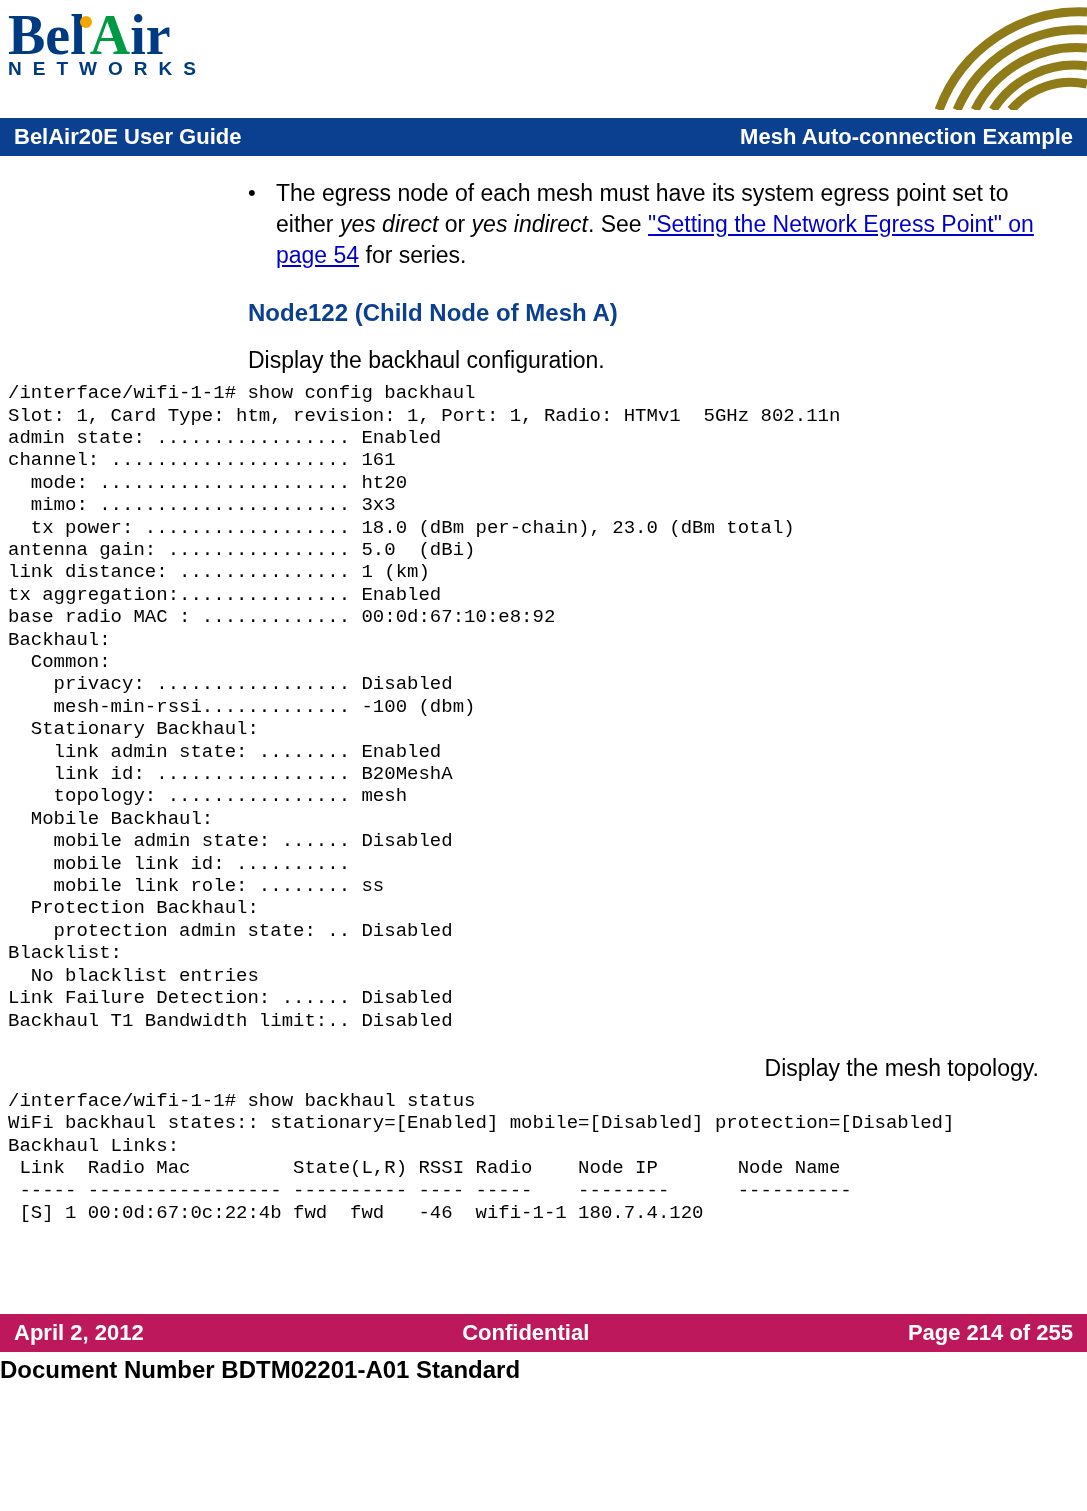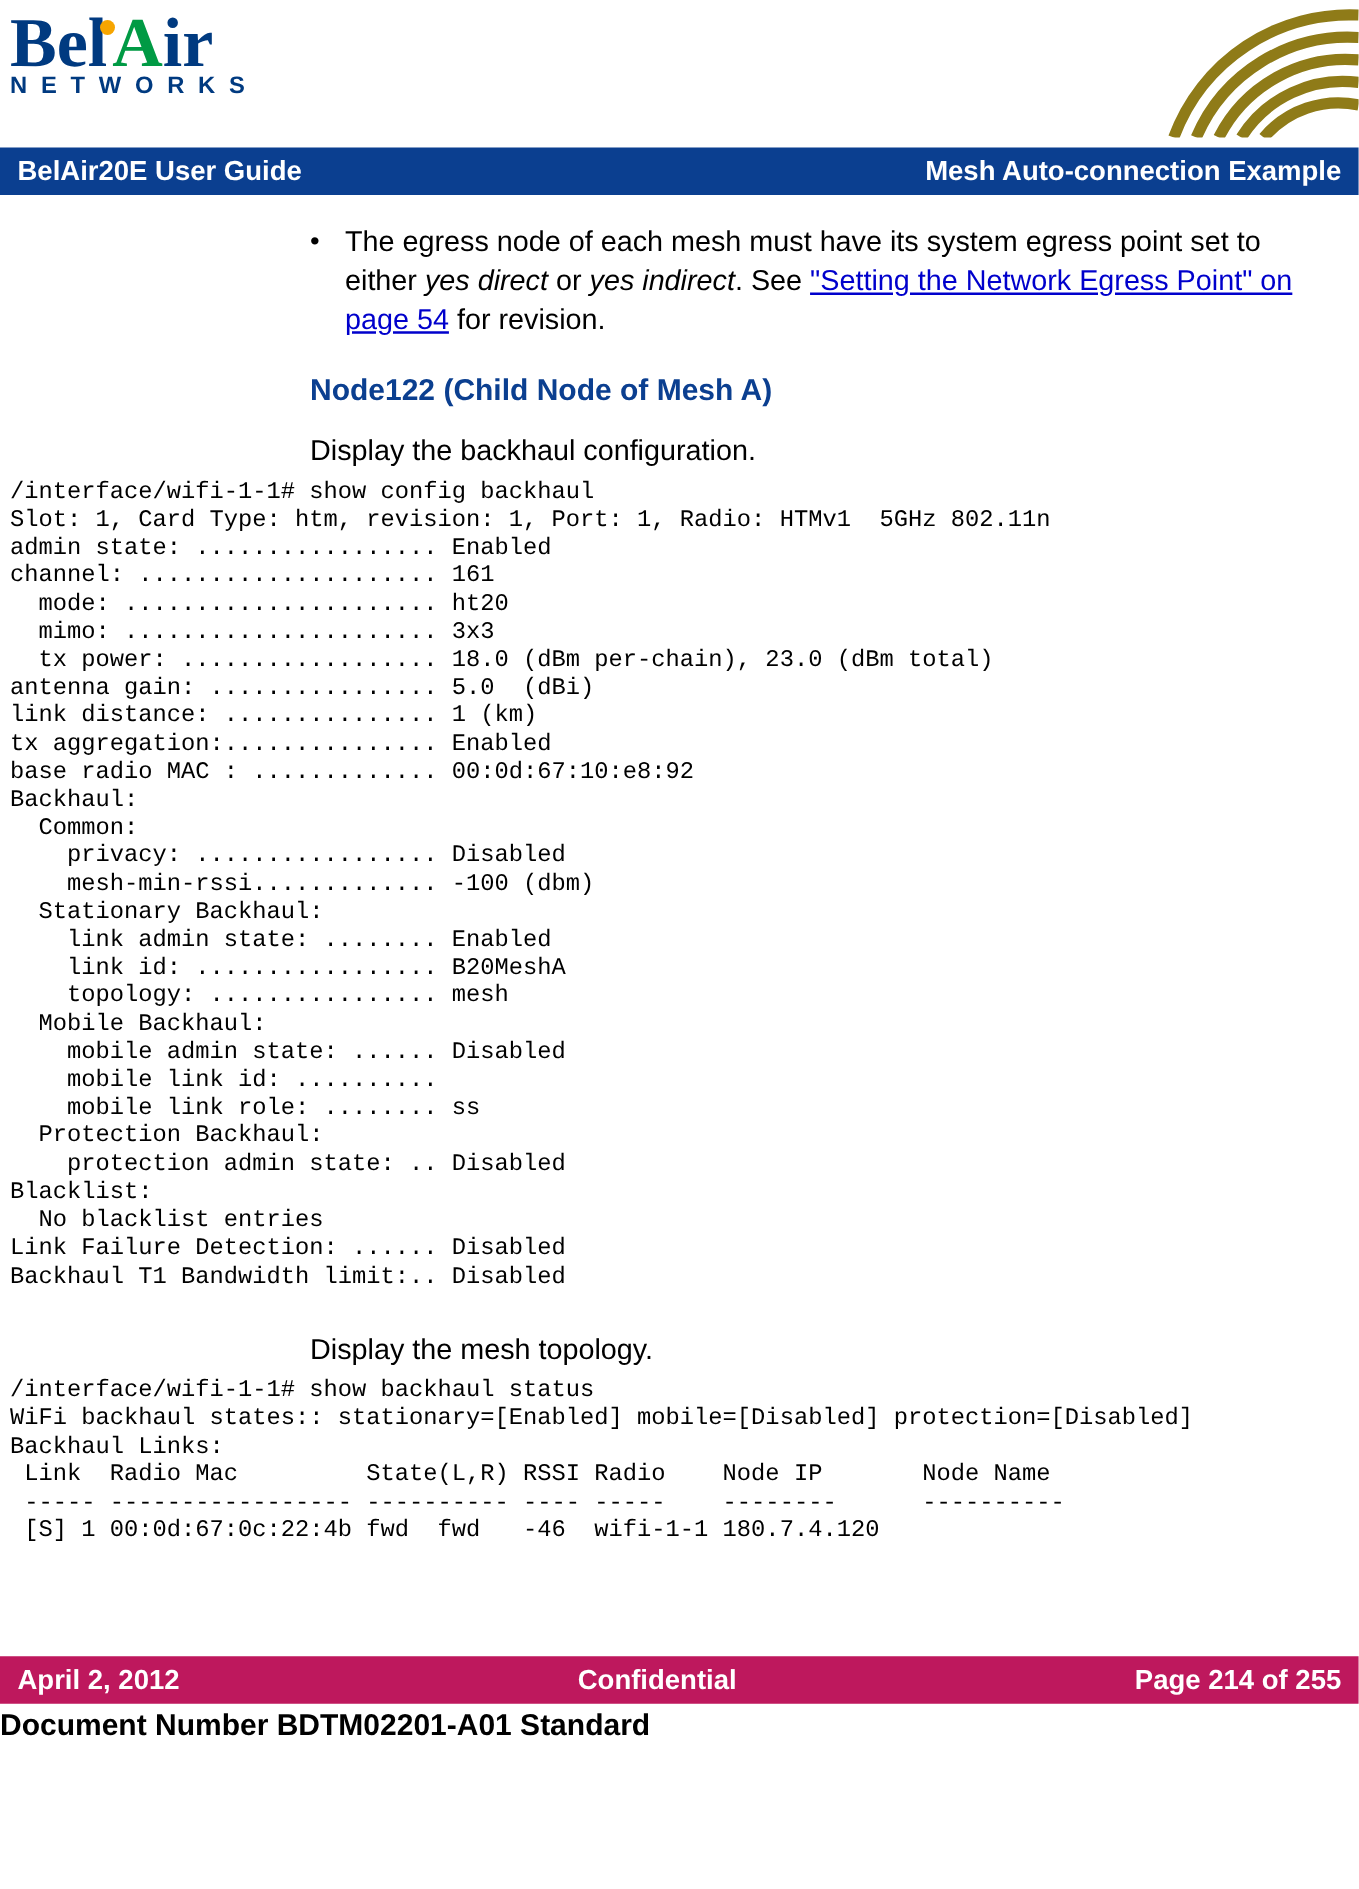--- a/index.html
+++ b/index.html
@@ -164,21 +164,21 @@
 
   <div class="section-bar">
     <span>BelAir20E User Guide</span>
     <span>Mesh Auto-connection Example</span>
   </div>
 
   <div class="content">
     <div class="bullet-block">
       <div class="bullet-mark">•</div>
       <div class="bullet-text">
-        <span>The egress node of each mesh must have its system egress point set to either </span><span class="italic">yes direct</span><span> or </span><span class="italic">yes indirect</span><span>. See </span><a href="#" class="link">"Setting the Network Egress Point" on page 54</a><span> for revision.</span>
+        <span>The egress node of each mesh must have its system egress point set to either </span><span class="italic">yes direct</span><span> or </span><span class="italic">yes indirect</span><span>. See </span><a href="#" class="link">"Setting the Network Egress Point" on page 54</a><span> for series.</span>
       </div>
     </div>
 
 
     <div class="h3">Node122 (Child Node of Mesh A)</div>
     <div class="sub-para">Display the backhaul configuration.</div>
 
     <pre class="cli">/interface/wifi-1-1# show config backhaul
 Slot: 1, Card Type: htm, revision: 1, Port: 1, Radio: HTMv1  5GHz 802.11n
 admin state: ................. Enabled
@@ -202,21 +202,21 @@
     mobile admin state: ...... Disabled
     mobile link id: ..........
     mobile link role: ........ ss
   Protection Backhaul:
     protection admin state: .. Disabled
 Blacklist:
   No blacklist entries
 Link Failure Detection: ...... Disabled
 Backhaul T1 Bandwidth limit:.. Disabled</pre>
 
-    <div class="sub-para" style="margin-top:34px;">Display the mesh topology.</div>
+    <div class="sub-para" style="margin-top:23px;text-align:right;">Display the mesh topology.</div>
 
     <pre class="cli">/interface/wifi-1-1# show backhaul status
 WiFi backhaul states:: stationary=[Enabled] mobile=[Disabled] protection=[Disabled]
 Backhaul Links:
  Link  Radio Mac         State(L,R) RSSI Radio    Node IP       Node Name
  ----- ----------------- ---------- ---- -----    --------      ----------
  [S] 1 00:0d:67:0c:22:4b fwd  fwd   -46  wifi-1-1 180.7.4.120</pre>
   </div>
 
   <div class="footer-bar">

